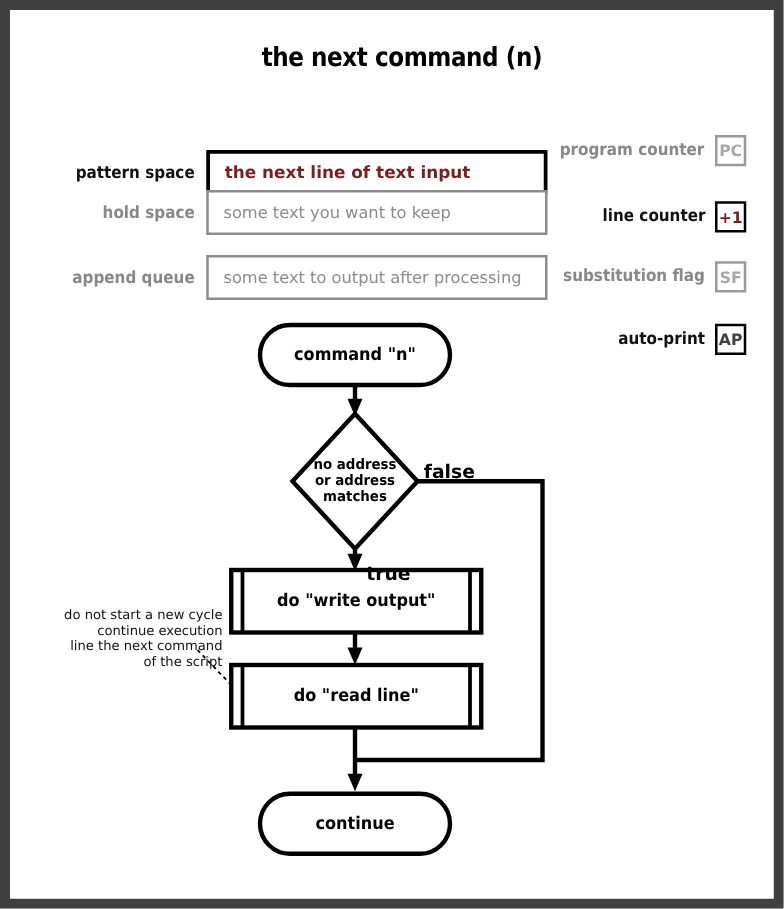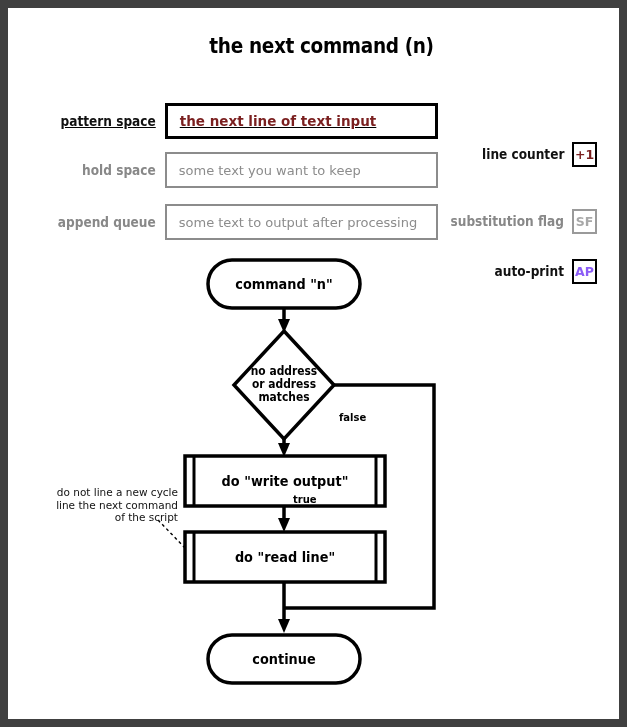--- a/index.html
+++ b/index.html
@@ -105,21 +105,21 @@
     display: flex;
     align-items: center;
     justify-content: center;
     font-size: 12.5px;
     font-weight: bold;
     color: #a8a8a8;
     background: #ffffff;
   }
   .flag-badge.active {
     border: 2.5px solid #000000;
-    color: #8b5cf6;
+    color: #404040;
   }
   .flag-badge.active.redtext { color: #7a1f1f; }
 
   
   #flow {
     position: absolute;
     left: 0;
     top: 0;
     width: 627px;
     height: 727px;
@@ -138,61 +138,64 @@
     font-size: 11.5px;
     font-weight: bold;
     color: #000000;
     text-align: center;
     line-height: 13px;
     width: 110px;
     transform: scaleX(0.93);
   }
   .edge-label {
     position: absolute;
-    font-size: 10px;
-    font-weight: bold;
-    color: #000000;
-    white-space: nowrap;
-    margin-top: 44px;
+    font-size: 15px;
+    font-weight: bold;
+    color: #000000;
+    white-space: nowrap;
   }
   #annotation {
     position: absolute;
     left: 22px;
     top: 478px;
     width: 148px;
     text-align: right;
     font-size: 10.5px;
     line-height: 12.5px;
     color: #111111;
   }
 </style>
 </head>
 <body>
 
 <div id="page">
 
   <div id="title">the next command (n)</div>
 
-  <div class="reg-row" style="top:99px;text-decoration:underline;">
+  <div class="reg-row" style="top:116px;">
     <div class="reg-label active">pattern space</div>
     <div class="reg-field active">the next line of text input</div>
   </div>
 
   <div class="reg-row" style="top:148px;">
     <div class="reg-label">hold space</div>
     <div class="reg-field">some text you want to keep</div>
   </div>
 
   <div class="reg-row" style="top:200px;">
     <div class="reg-label">append queue</div>
     <div class="reg-field">some text to output after processing</div>
   </div>
 
-
-  <div class="flag-row" style="top:133px;">
+  <div class="flag-row" style="top:99px;">
+    <div class="flag-label">program counter</div>
+    <div class="flag-badge">PC</div>
+  </div>
+
+  <div class="flag-row" style="top:152px;">
     <div class="flag-label active">line counter</div>
     <div class="flag-badge active redtext">+1</div>
   </div>
 
   <div class="flag-row" style="top:200px;">
     <div class="flag-label">substitution flag</div>
     <div class="flag-badge">SF</div>
   </div>
 
   <div class="flag-row" style="top:250px;">
@@ -245,18 +248,19 @@
 
   <div class="edge-label" style="left:285px; top:442px;">true</div>
 
   <div class="node-text" style="left:186px; top:465px; width:182px;">do "write output"</div>
 
   <div class="node-text" style="left:186px; top:541px; width:182px;">do "read line"</div>
 
   <div class="node-text" style="left:200px; top:643px; width:152px;">continue</div>
 
   <div id="annotation">
-    <div>do not line a new cycle</div>
+    <div>do not start a new cycle</div>
+    <div>continue execution</div>
     <div>line the next command</div>
     <div>of the script</div>
   </div>
 
 </div>
 
 </body></html>

